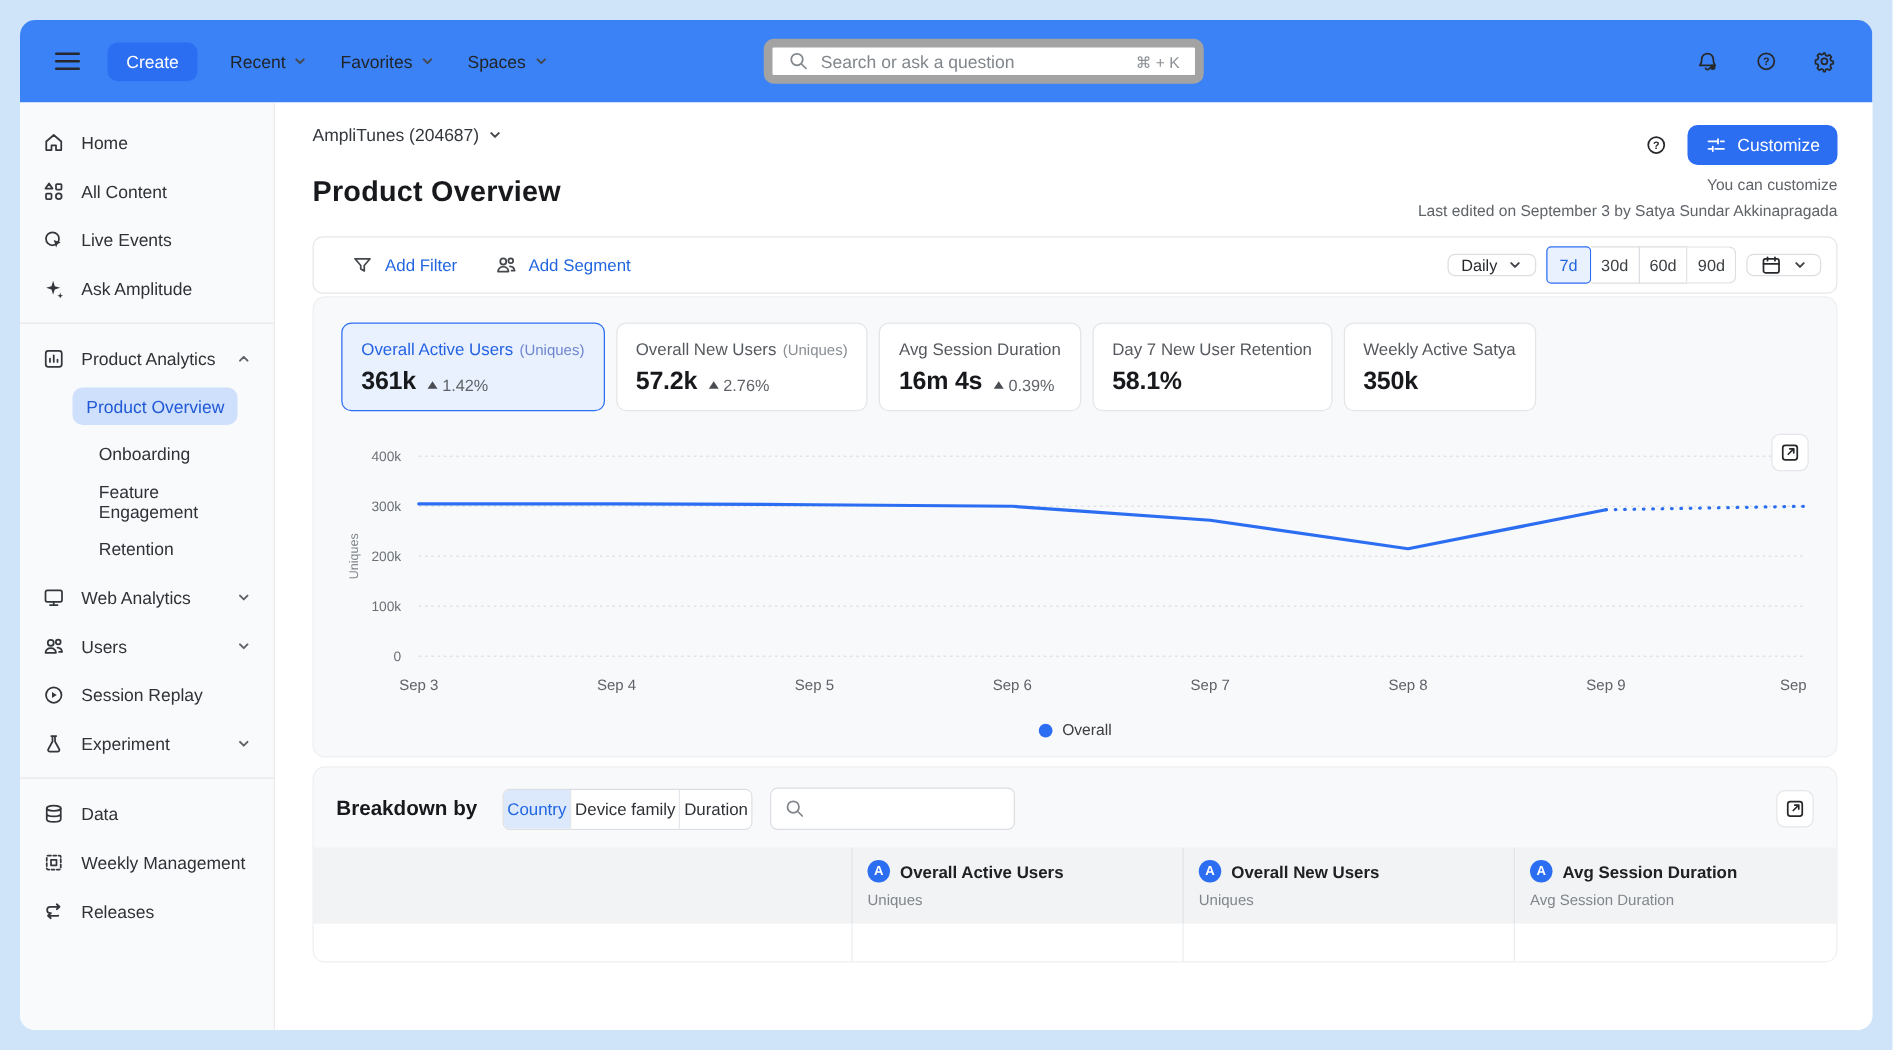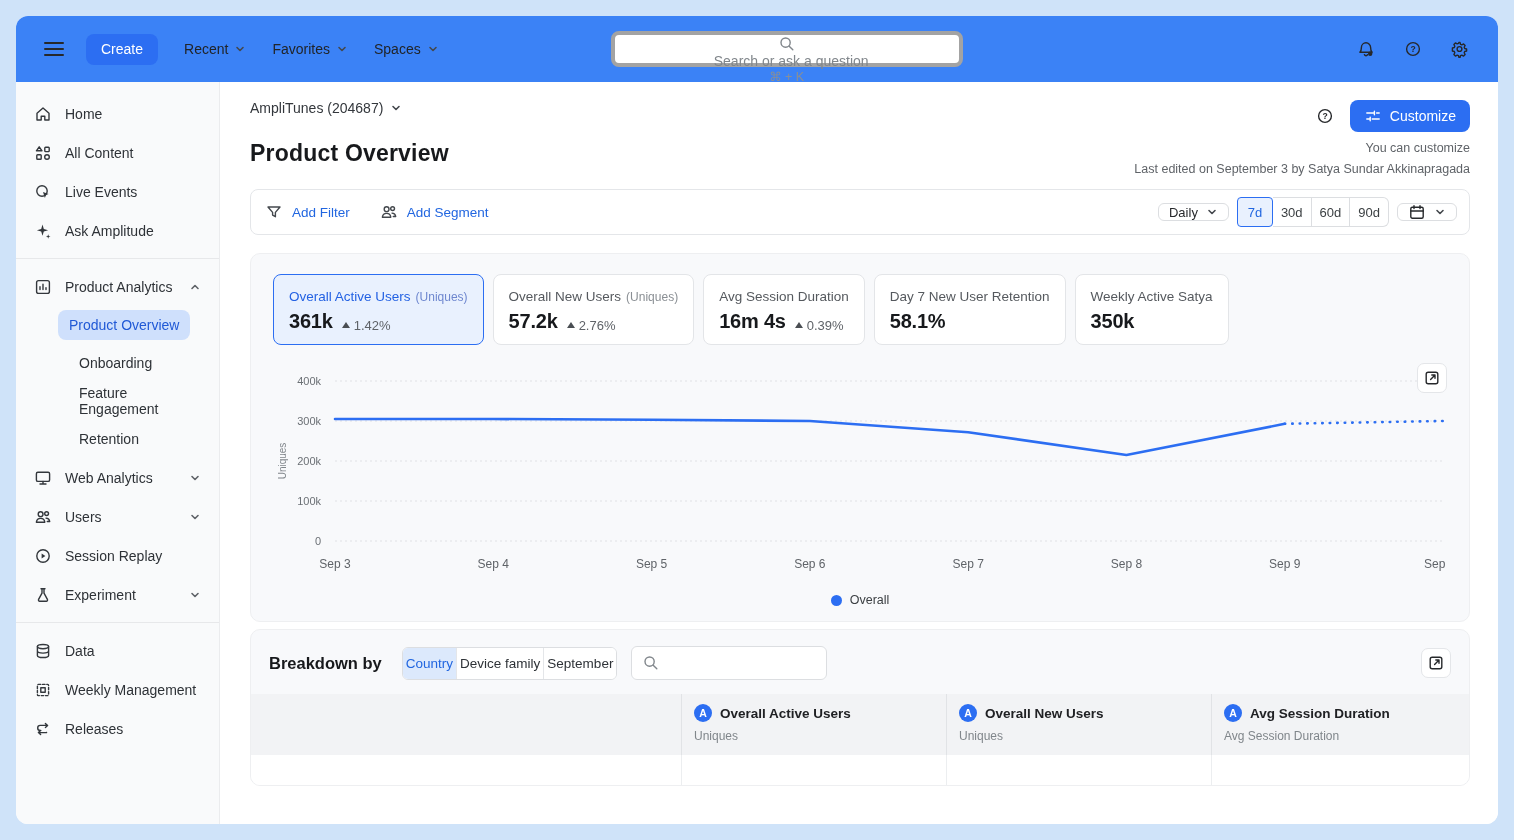--- a/index.html
+++ b/index.html
@@ -6,21 +6,21 @@
   html,body { width:1514px; height:840px; overflow:hidden; font-family:"Liberation Sans", sans-serif; }
   body { background:#cfe3f9; position:relative; }
   .window { position:absolute; left:16px; top:16px; width:1482px; height:808px; background:#fff; border-radius:12px; overflow:hidden; display:flex; flex-direction:column; }
 
   
   .topbar { height:66px; flex:0 0 66px; background:#3b82f6; display:flex; align-items:center; padding:0 26px 0 28px; }
   .hamburger { width:20px; height:14px; display:flex; flex-direction:column; justify-content:space-between; cursor:pointer; margin-right:22px; }
   .hamburger span { display:block; height:2.2px; background:#26282b; border-radius:2px; }
   .btn-create { background:#2c6ef2; color:#fff; border:none; border-radius:8px; height:31px; padding:0 15px; font-size:14px; font-family:inherit; cursor:pointer; }
   .nav-menu { display:flex; align-items:center; gap:6px; margin-left:26px; font-size:14px; color:#212428; cursor:pointer; }
-  .searchbar { margin-left:172px; width:352px; height:36px; background:#fff; border:4px solid #a3a3a3; border-radius:8px; display:flex; align-items:center; padding:0 12px; color:#80868b;flex-direction:column; }
+  .searchbar { margin-left:172px; width:352px; height:36px; background:#fff; border:7px solid #a3a3a3; border-radius:8px; display:flex; align-items:center; padding:0 12px; color:#80868b; }
   .searchbar .ph { font-size:14px; margin-left:9px; flex:1; }
   .searchbar .kbd { font-size:12.5px; color:#8a8f95; }
   .nav-right { margin-left:auto; display:flex; align-items:center; gap:23px; }
   .icon-btn { background:none; border:none; cursor:pointer; width:24px; height:24px; display:flex; align-items:center; justify-content:center; color:#26282b; position:relative; }
 
   
   .body-row { flex:1; display:flex; min-height:0; }
   .sidebar { width:204px; flex:0 0 204px; background:#f9fafb; border-right:1px solid #ebecee; padding-top:12px; overflow:hidden; }
   .side-item { height:39px; display:flex; align-items:center; padding:0 14px 0 18px; font-size:14px; color:#2e3237; cursor:pointer; }
   .side-item .ic { width:18px; height:18px; margin-right:13px; color:#33373c; flex:0 0 18px; }
@@ -37,33 +37,33 @@
   
   .crumb-row { margin-top:18px; display:flex; align-items:flex-start; }
   .crumb { display:flex; align-items:center; gap:7px; font-size:14px; color:#33373c; cursor:pointer; }
   .hdr-right { margin-left:auto; display:flex; align-items:center; gap:10px; }
   .help-sq { width:30px; height:30px; background:#fff; border:none; border-radius:15px; display:flex; align-items:center; justify-content:center; cursor:pointer; color:#26282b; }
   .btn-customize { background:#2c6ef2; color:#fff; border:none; border-radius:8px; height:32px; padding:0 14px; font-size:14px; font-family:inherit; cursor:pointer; display:flex; align-items:center; gap:8px; }
   .page-title { font-size:23px; font-weight:700; color:#17191c; letter-spacing:.2px; margin-top:8px; }
   .hdr-notes { position:absolute; right:28px; top:56px; text-align:right; font-size:12.5px; color:#5f6368; line-height:1.65; }
 
   
-  .filter-card { margin-top:22px; height:46px; background:#fff; border:1px solid #e4e6e9; border-radius:8px; display:flex; align-items:center; padding:0 12px 0 14px; }
+  .filter-card { margin-top:22px; height:46px; background:#fff; border:1px solid #e4e6e9; border-radius:8px; display:flex; align-items:center; padding:0 12px 0 30px; }
   .chip { display:flex; align-items:center; gap:9px; font-size:13.5px; color:#2166e0; cursor:pointer; margin-right:30px; }
   .chip .ic { color:#44484d; }
   .fc-right { margin-left:auto; display:flex; align-items:center; gap:8px; }
   .select-like { height:18px; border:1px solid #dcdee1; border-radius:6px; background:#fff; display:flex; align-items:center; gap:8px; padding:0 10px; font-size:13px; color:#26282b; cursor:pointer; }
   .range-group { display:flex; }
   .range-btn { height:30px; min-width:36px; padding:0 8px; background:#fff; border:1px solid #dcdee1; border-left-width:0; font-size:13px; color:#3c4043; font-family:inherit; cursor:pointer; }
   .range-btn:first-child { border-left-width:1px; border-radius:6px 0 0 6px; }
   .range-btn:last-child { border-radius:0 6px 6px 0; }
   .range-btn.sel { background:#e9f1fe; border:1px solid #2c6ef2; color:#2166e0; border-radius:4px; }
 
   
-  .panel { margin-top:18px; background:#f8f9fb; border:1px solid #eeeff1; border-radius:10px; position:relative; }
+  .panel { margin-top:2px; background:#f8f9fb; border:1px solid #eeeff1; border-radius:10px; position:relative; }
   .chart-panel { padding:20px 22px 14px; }
   .cards-row { display:flex; gap:9px; }
   .m-card { background:#fff; border:1px solid #e3e5e8; border-radius:8px; padding:12px 15px 11px; cursor:pointer; }
   .m-card.sel { background:#e9f1fe; border:1.5px solid #2c6ef2; }
   .m-title { font-size:13.5px; color:#55595e; white-space:nowrap; }
   .m-card.sel .m-title { color:#2462e3; }
   .m-suffix { font-size:12px; color:#8a8f94; margin-left:5px; }
   .m-card.sel .m-suffix { color:#6e87cf; }
   .m-vrow { display:flex; align-items:baseline; gap:9px; margin-top:5px; }
   .m-value { font-size:20px; font-weight:700; color:#17191c; letter-spacing:-.2px; }
@@ -485,21 +485,21 @@
             </div>
         </div>
       </div>
 
       <div class="panel bd-panel">
         <div class="bd-header">
           <span class="bd-label">Breakdown by</span>
           <div class="tab-group" id="bd-tabs">
               <button class="tab sel">Country</button>
               <button class="tab">Device family</button>
-              <button class="tab">September</button>
+              <button class="tab">Duration</button>
             </div>
           <div class="bd-search">
             <span class="ic">
                 <svg width="18" height="18" viewBox="0 0 18 18" fill="none" stroke="currentColor" stroke-width="1.4" stroke-linecap="round" stroke-linejoin="round">
                   <circle cx="7.6" cy="7.6" r="4.6"></circle>
                   <path d="m11.2 11.2 3.6 3.6"></path>
                 </svg>
               </span>
           </div>
           <button class="expand-btn bd-expand">

